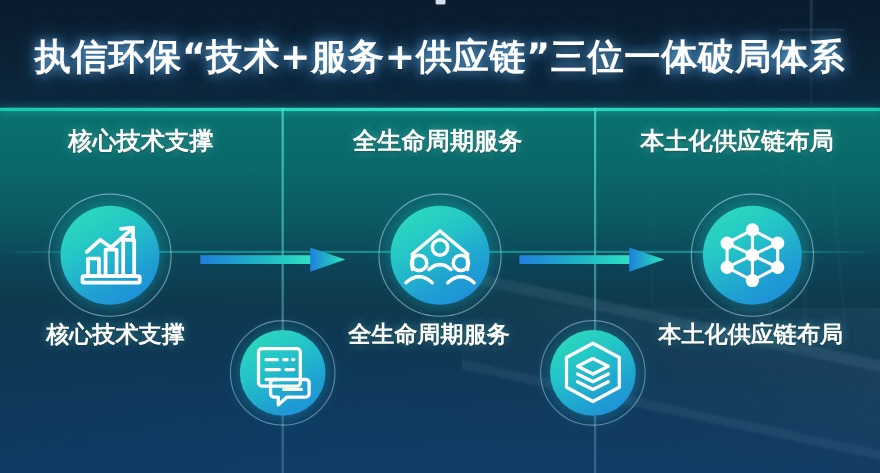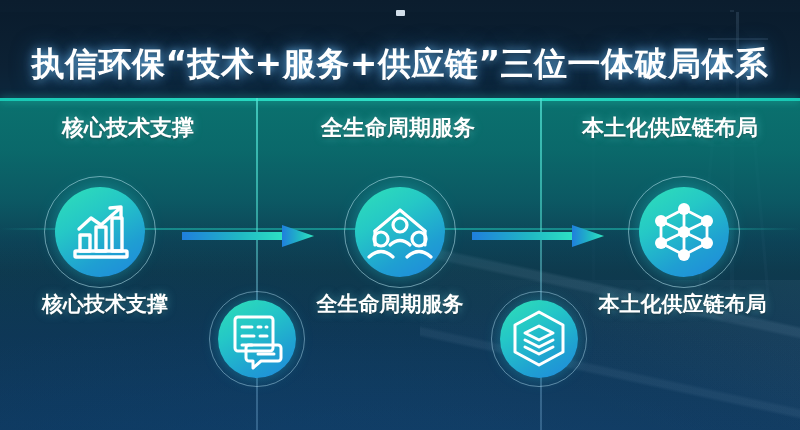--- a/index.html
+++ b/index.html
@@ -69,21 +69,21 @@
     position: absolute;
     inset: 0;
     background:
       radial-gradient(120% 70% at 50% 120%, rgba(16,70,120,0.55) 0%, rgba(0,0,0,0) 70%),
       radial-gradient(80% 60% at 10% 100%, rgba(10,55,95,0.45) 0%, rgba(0,0,0,0) 75%);
   }
 
   
   .title-band {
     position: absolute;
-    left: 0; top: 12px;
+    left: 0; top: 0;
     width: 800px; height: 98px;
     background: linear-gradient(180deg, #0a1c2d 0%, #0c2134 55%, #0c2940 100%);
   }
   .title-band .pyl {
     position: absolute;
     opacity: 0.34;
   }
   .title-text {
     position: absolute;
     left: 0; right: 0;

